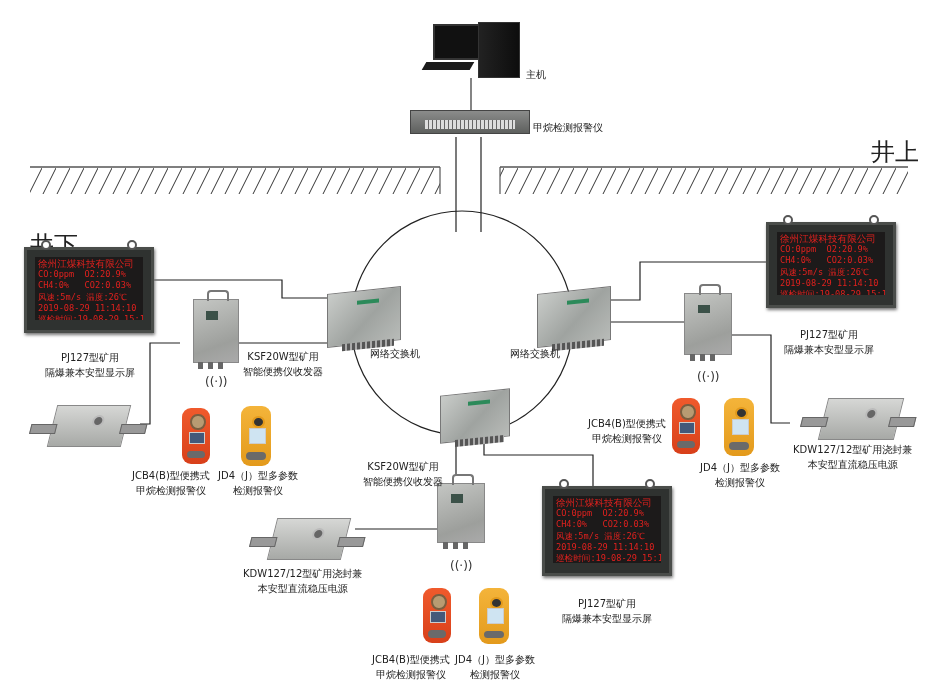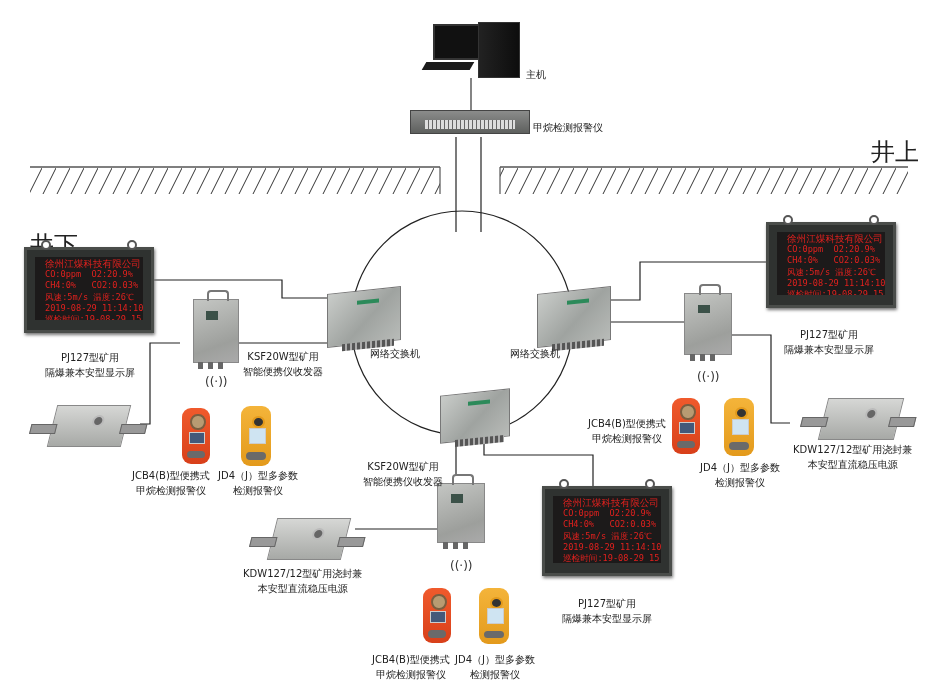--- a/index.html
+++ b/index.html
@@ -2,21 +2,21 @@
 <html><head>
 <meta charset="utf-8">
 <style>
   html,body{margin:0;padding:0;background:#fff;}
   body{width:925px;height:692px;position:relative;overflow:hidden;font-family:"DejaVu Sans","Liberation Sans",sans-serif;color:#222;}
   .lbl{position:absolute;font-size:10px;line-height:15px;text-align:center;white-space:nowrap;color:#222;}
   .zone{position:absolute;font-size:24px;color:#222;}
   svg.lines{position:absolute;left:0;top:0;}
   
   .led{position:absolute;background:#2f3230;border:3px solid #4a4d4a;box-shadow:1px 2px 3px #777;}
-  .led .scr{position:absolute;left:8px;top:7px;right:8px;bottom:10px;background:#1c1a1a;font-family:"DejaVu Sans Mono","Liberation Mono",monospace;color:#e0211e;font-size:8.6px;line-height:11.2px;padding:1px 10px;overflow:hidden;}
+  .led .scr{position:absolute;left:8px;top:7px;right:8px;bottom:10px;background:#1c1a1a;font-family:"DejaVu Sans Mono","Liberation Mono",monospace;color:#e0211e;font-size:8.6px;line-height:11.2px;padding:1px 3px;overflow:hidden;}
   .led .row{white-space:nowrap;}
   .led .row.big{font-size:9.6px;}
   .led .hook{position:absolute;top:-10px;width:6px;height:6px;border:2px solid #555;border-radius:50%;background:#fff;}
   
   .swbox{position:absolute;background:linear-gradient(135deg,#c9ccc9,#9fa3a0 55%,#b8bbb8);border:1px solid #777;transform:skewY(-6deg);}
   .swbox .tag{position:absolute;left:40%;top:18%;width:22px;height:4px;background:#2c8a5a;}
   .swbox .ports{position:absolute;left:20%;right:8%;bottom:-6px;height:7px;background:repeating-linear-gradient(90deg,#555 0 3px,#aaa 3px 5px);}
   
   .xcv{position:absolute;background:linear-gradient(160deg,#c4c6c3,#9d9f9c 70%,#aaa);border:1px solid #888;}
   .xcv .scr{position:absolute;left:28%;top:18%;width:26%;height:14%;background:#3b5148;}

